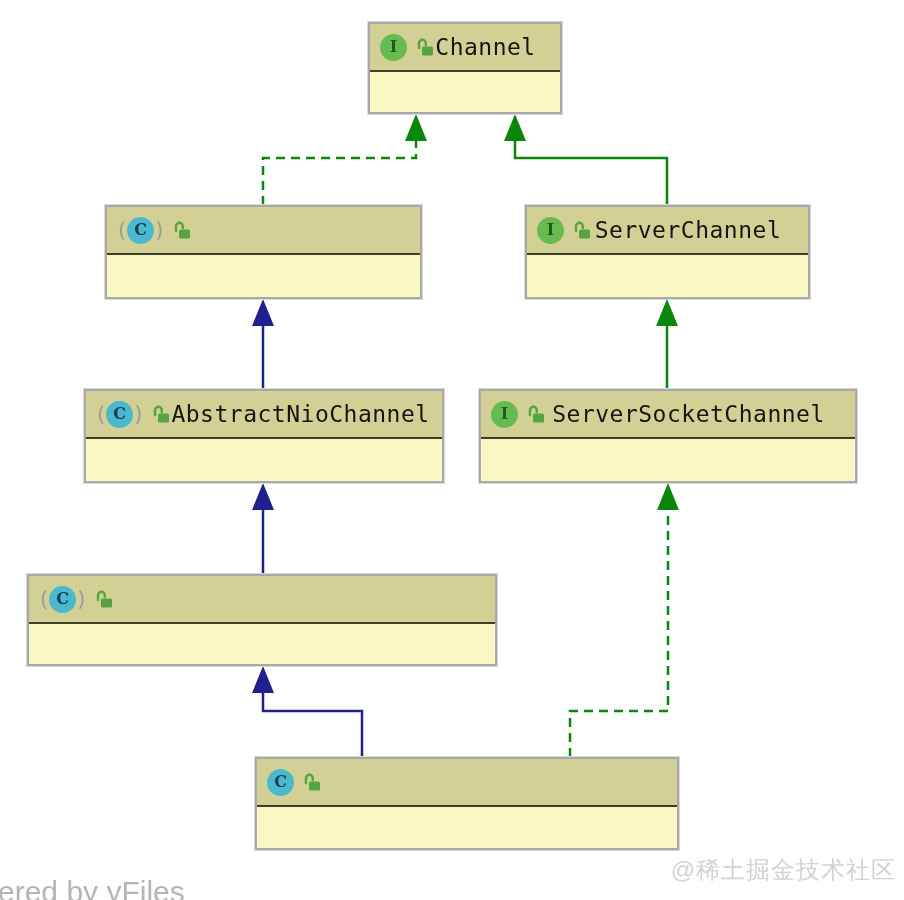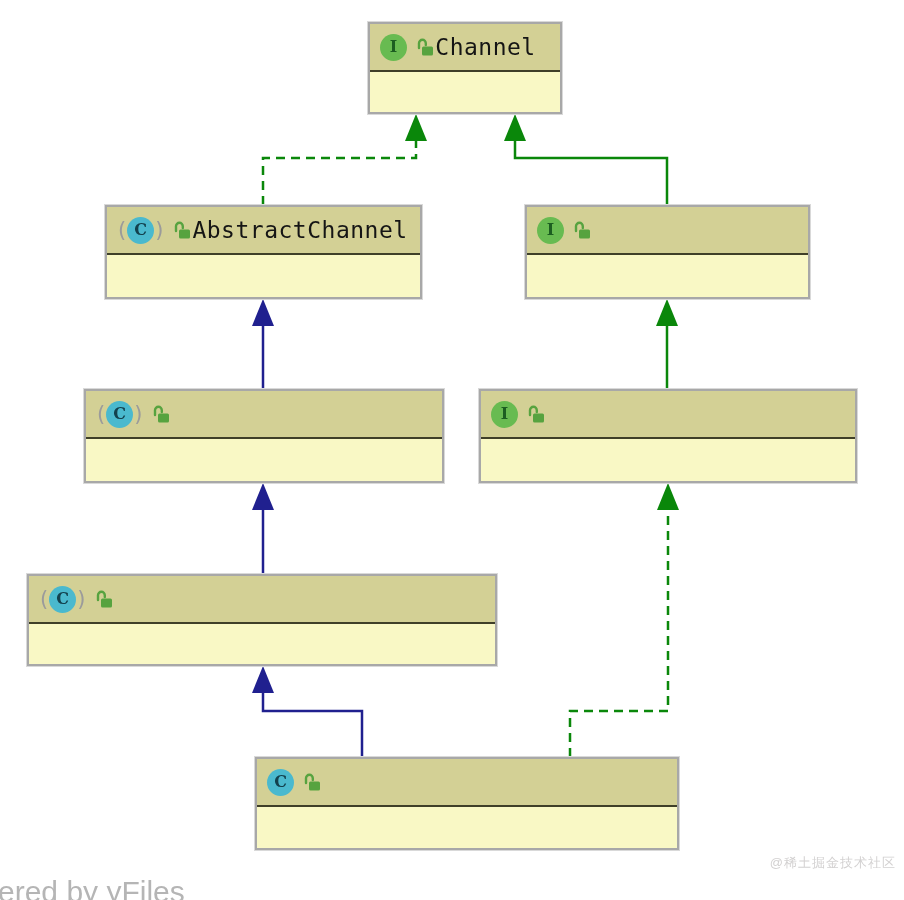--- a/index.html
+++ b/index.html
@@ -49,21 +49,21 @@
   .edge-green{stroke:#0a870a;fill:none;stroke-width:2.5;}
   .edge-green-dashed{stroke:#0a870a;fill:none;stroke-width:2.5;stroke-dasharray:9 6;}
   .edge-navy{stroke:#20208f;fill:none;stroke-width:2.5;}
   .head-green{fill:#0a870a;stroke:none;}
   .head-navy{fill:#20208f;stroke:none;}
 
   
   .community-watermark{
     position:absolute;right:8px;top:854px;
     font-family:"Liberation Sans", sans-serif;
-    font-size:13px;color:#d3d1d1;letter-spacing:1px;
+    font-size:24px;color:#d3d1d1;letter-spacing:1px;
   }
   .powered-by{
     position:absolute;left:-2px;bottom:-9px;
     font-family:"Liberation Sans", sans-serif;
     font-size:30px;color:#b5b5b5;
   }
 </style>
 </head>
 <body>
 
@@ -129,68 +129,70 @@
         <span class="paren">(</span>
           <span class="badge badge-class">C</span>
           <span class="paren">)</span>
       </span>
       <span class="lock-icon">
         <svg width="20" height="20" viewBox="0 0 20 20">
             <path d="M4,11 V6.2 A3.4,3.4 0 0 1 10.8,6.2 V8" stroke="#57a33f" stroke-width="2.4" fill="none" stroke-linecap="round"></path>
             <rect x="7" y="9.5" width="11" height="9" rx="1.5" fill="#57a33f"></rect>
           </svg>
       </span>
-      <span class="node-label">AbstractChannel</span>
     </div>
     <div class="node-body"></div>
   </div>
 
   <div class="node" style="left:525px;top:205px;width:285px;height:94px;">
     <div class="node-header">
       <span class="badge-wrap">
         <span class="badge badge-interface">I</span>
       </span>
       <span class="lock-icon">
         <svg width="20" height="20" viewBox="0 0 20 20">
             <path d="M4,11 V6.2 A3.4,3.4 0 0 1 10.8,6.2 V8" stroke="#57a33f" stroke-width="2.4" fill="none" stroke-linecap="round"></path>
             <rect x="7" y="9.5" width="11" height="9" rx="1.5" fill="#57a33f"></rect>
           </svg>
       </span>
+      <span class="node-label">ServerChannel</span>
     </div>
     <div class="node-body"></div>
   </div>
 
   <div class="node" style="left:84px;top:389px;width:360px;height:94px;">
     <div class="node-header">
       <span class="badge-wrap">
         <span class="paren">(</span>
           <span class="badge badge-class">C</span>
           <span class="paren">)</span>
       </span>
       <span class="lock-icon">
         <svg width="20" height="20" viewBox="0 0 20 20">
             <path d="M4,11 V6.2 A3.4,3.4 0 0 1 10.8,6.2 V8" stroke="#57a33f" stroke-width="2.4" fill="none" stroke-linecap="round"></path>
             <rect x="7" y="9.5" width="11" height="9" rx="1.5" fill="#57a33f"></rect>
           </svg>
       </span>
+      <span class="node-label">AbstractNioChannel</span>
     </div>
     <div class="node-body"></div>
   </div>
 
   <div class="node" style="left:479px;top:389px;width:378px;height:94px;">
     <div class="node-header">
       <span class="badge-wrap">
         <span class="badge badge-interface">I</span>
       </span>
       <span class="lock-icon">
         <svg width="20" height="20" viewBox="0 0 20 20">
             <path d="M4,11 V6.2 A3.4,3.4 0 0 1 10.8,6.2 V8" stroke="#57a33f" stroke-width="2.4" fill="none" stroke-linecap="round"></path>
             <rect x="7" y="9.5" width="11" height="9" rx="1.5" fill="#57a33f"></rect>
           </svg>
       </span>
+      <span class="node-label">ServerSocketChannel</span>
     </div>
     <div class="node-body"></div>
   </div>
 
   <div class="node" style="left:27px;top:574px;width:470px;height:92px;">
     <div class="node-header">
       <span class="badge-wrap">
         <span class="paren">(</span>
           <span class="badge badge-class">C</span>
           <span class="paren">)</span>

